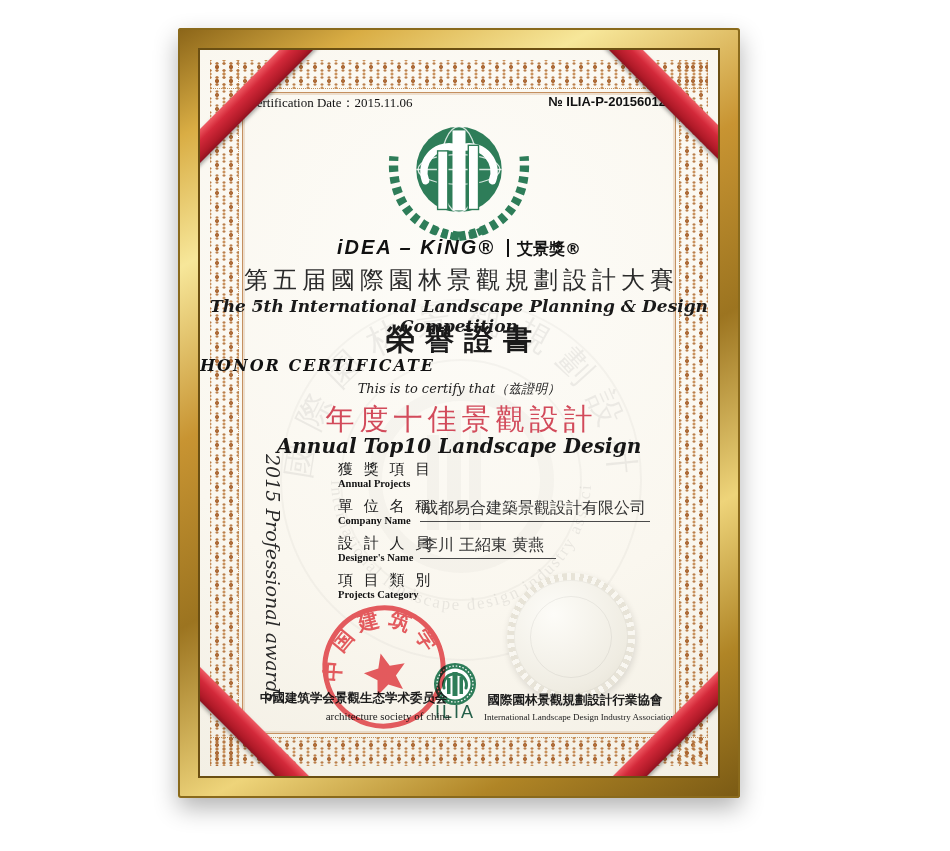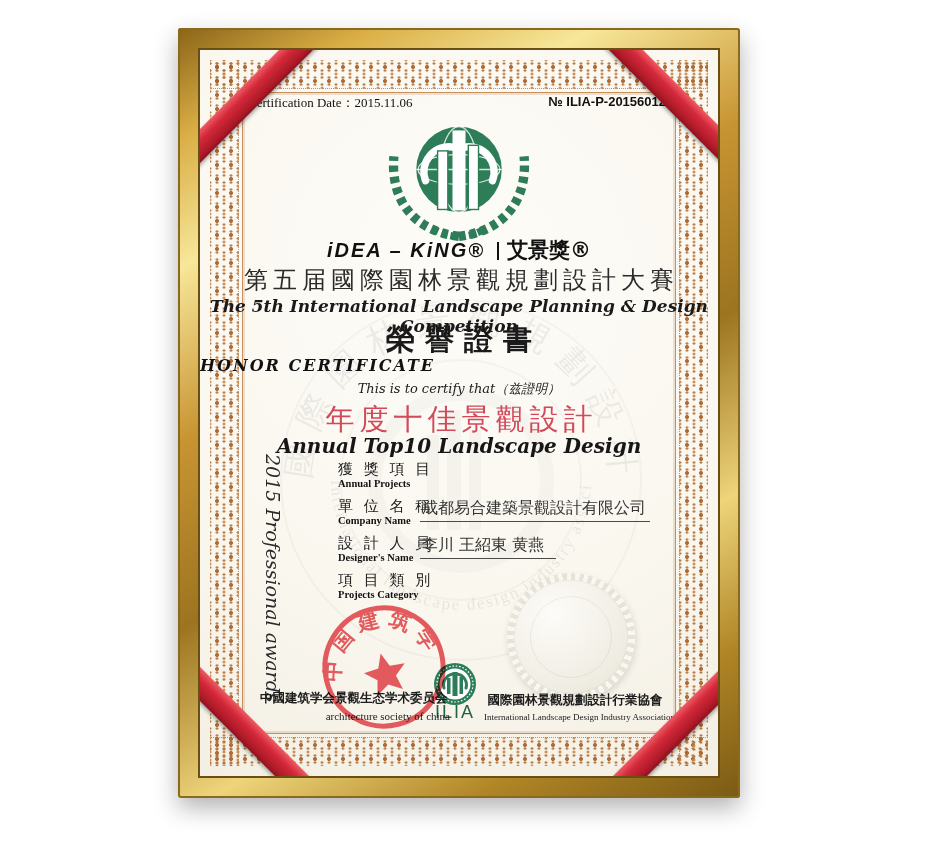--- a/index.html
+++ b/index.html
@@ -40,21 +40,21 @@
   .ribbon.bl{left:-122px;top:670px;transform:rotate(45deg);}
   .ribbon.br{left:304px;top:670px;transform:rotate(-45deg);}
   
   .content{position:absolute;inset:0;z-index:3;}
   .cert-date{position:absolute;left:48px;top:44px;font-family:"Liberation Serif",serif;font-size:13px;color:#111;}
   .cert-no{position:absolute;right:52px;top:44px;font-family:"Liberation Sans",sans-serif;font-weight:bold;font-size:13px;color:#111;}
   .logo-main{position:absolute;left:50%;transform:translateX(-50%);top:58px;}
   .brand-row{position:absolute;left:0;right:0;top:186px;text-align:center;white-space:nowrap;}
   .brand-en{font-family:"Liberation Sans",sans-serif;font-weight:bold;font-style:italic;font-size:20px;letter-spacing:2px;color:#111;}
   .brand-sep{display:inline-block;width:0;height:18px;border-left:2px solid #111;margin:0 8px 0 12px;vertical-align:-3px;}
-  .brand-cn{font-weight:bold;font-size:21px;color:#111;}
+  .brand-cn{font-weight:bold;font-size:16px;color:#111;}
   .title-cn{position:absolute;left:0;right:0;top:214px;text-align:center;font-size:24px;letter-spacing:5px;padding-left:5px;color:#2b2b2b;}
   .script{font-family:"DejaVu Serif","Liberation Serif",serif;font-style:italic;}
   .title-en{position:absolute;left:0;right:0;top:246px;text-align:center;font-size:17px;font-weight:bold;color:#1a1a1a;}
   .honor-cn{position:absolute;left:0;right:0;top:270px;text-align:center;font-size:29px;font-weight:bold;letter-spacing:10px;padding-left:10px;color:#1a1a1a;}
   .honor-en{position:absolute;left:0;right:0;top:306px;font-size:16px;font-weight:bold;letter-spacing:2px;color:#111;}
   .certify{position:absolute;left:0;right:0;top:330px;text-align:center;font-size:13px;color:#222;}
   .award-cn{position:absolute;left:0;right:0;top:350px;text-align:center;font-size:29px;font-weight:normal;letter-spacing:5px;padding-left:5px;color:#d24a5a;}
   .award-en{position:absolute;left:0;right:0;top:384px;text-align:center;font-size:20px;font-weight:bold;color:#161616;}
   
   .fields{position:absolute;left:138px;top:410px;width:340px;}

